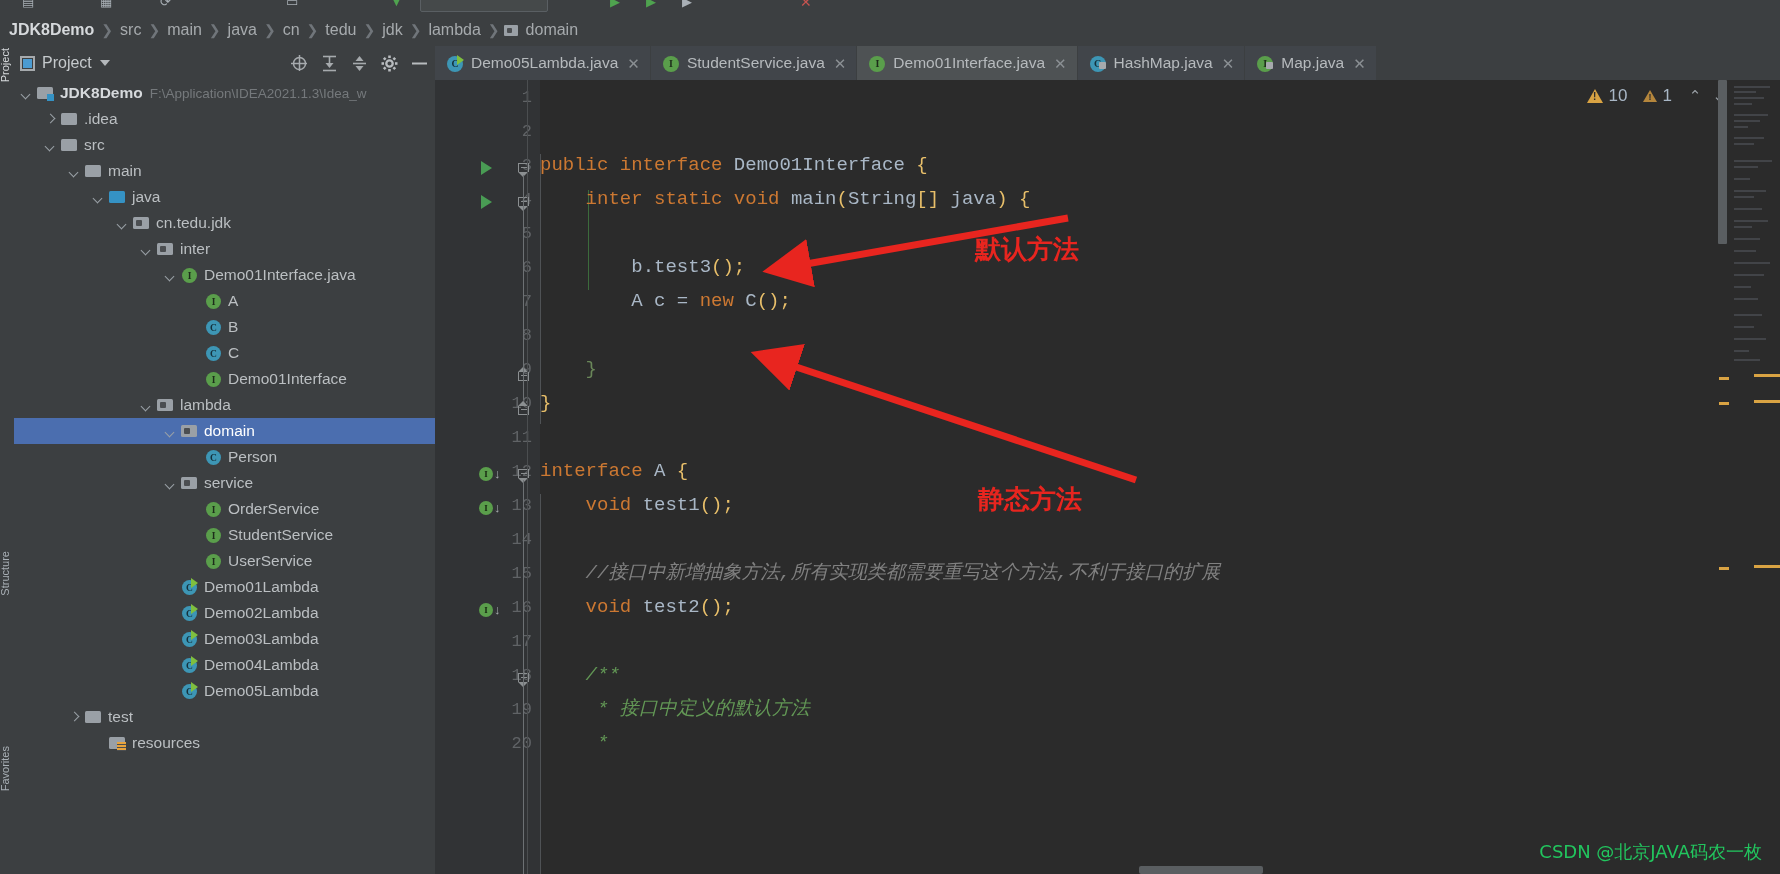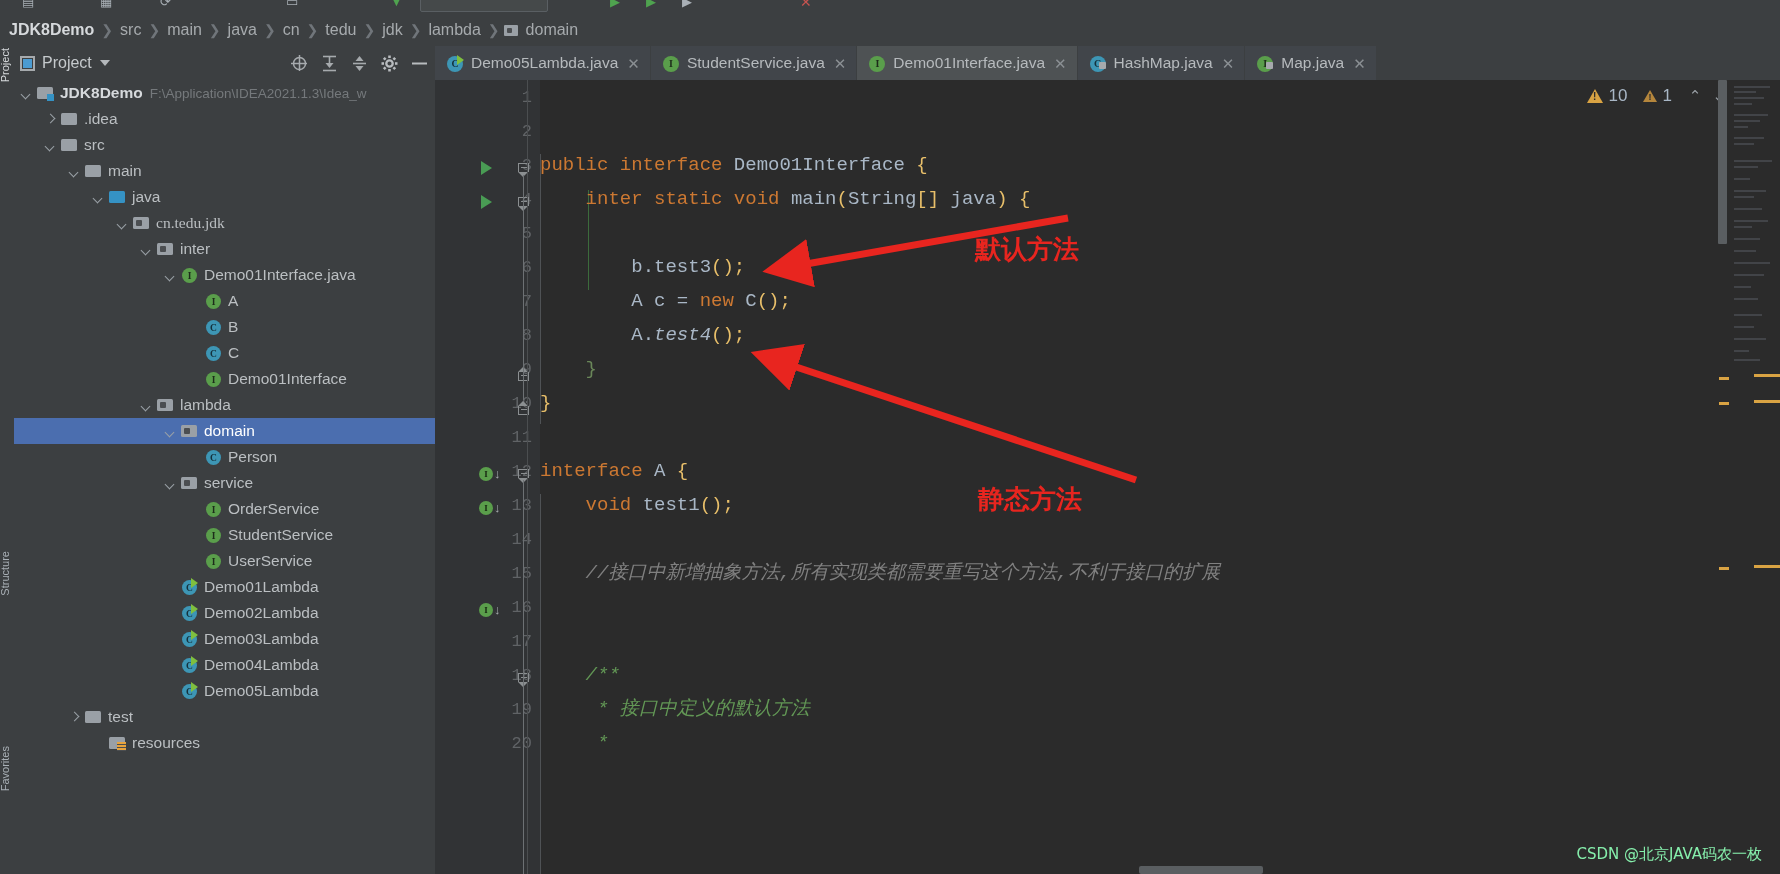--- a/index.html
+++ b/index.html
@@ -289,22 +289,22 @@
   }
 
   
   .anno-label {
     position: absolute; color: #e8251f; font-size: 26px; font-weight: bold;
     font-family: "DejaVu Sans", sans-serif; white-space: nowrap;
   }
   svg.anno { position: absolute; left: 0; top: 0; pointer-events: none; }
 
   .watermark {
-    position: absolute; right: 18px; bottom: 10px; font-size: 15px;
-    color: #86efac; font-family: "DejaVu Sans", sans-serif;
+    position: absolute; right: 18px; bottom: 10px; font-size: 18px;
+    color: #22c55e; font-family: "DejaVu Sans", sans-serif;
   }
 
   
   .hscroll {
     position: absolute; left: 704px; bottom: 0px; width: 124px; height: 8px;
     background: #5a5e61; border-radius: 2px;
   }
 </style>
 </head>
 <body>
@@ -422,21 +422,21 @@
         <div class="trow" style="padding-left: 54px;">
           <span class="arrow down"></span>
           <span class="nodeico ic-folder"></span>
           <span>main</span>
         </div>
         <div class="trow" style="padding-left: 78px;">
           <span class="arrow down"></span>
           <span class="nodeico ic-folder ic-folder-blue"></span>
           <span>java</span>
         </div>
-        <div class="trow" style="padding-left: 102px; font-family: Liberation Serif, serif;">
+        <div class="trow" style="padding-left: 102px;">
           <span class="arrow down"></span>
           <span class="nodeico ic-folder ic-pkg"></span>
           <span>cn.tedu.jdk</span>
         </div>
         <div class="trow" style="padding-left: 126px;">
           <span class="arrow down"></span>
           <span class="nodeico ic-folder ic-pkg"></span>
           <span>inter</span>
         </div>
         <div class="trow" style="padding-left: 150px;">
@@ -685,28 +685,28 @@
       
       <div class="indent-guide green" style="left:48px; top:110px; height:100px;"></div>
       <div class="indent-guide" style="left:0px; top:74px; height:270px;"></div>
       <div class="indent-guide" style="left:0px; top:414px; height:380px;"></div>
 
       <div class="cl" style="top:34px;"></div>
       <div class="cl" style="top:68px;"><span class="k-kw">public interface </span><span class="k-cls">Demo01Interface </span><span class="k-brace">{</span></div>
       <div class="cl" style="top:102px;">    <span class="k-kw">inter</span> <span class="k-kw">static</span> <span class="k-kw">void</span> <span class="k-ident">main</span><span class="k-par">(</span><span class="k-cls">String</span><span class="k-par">[]</span> <span class="k-lvar">java</span><span class="k-par">)</span> <span class="k-brace">{</span></div>
       <div class="cl" style="top:170px;">        <span class="k-lvar">b</span>.<span class="k-ident">test3</span><span class="k-par">();</span></div>
       <div class="cl" style="top:204px;">        <span class="k-cls">A</span> <span class="k-lvar">c</span> <span class="k-ident">=</span> <span class="k-kw">new</span> <span class="k-cls">C</span><span class="k-par">();</span></div>
-      <div class="cl" style="top:238px;">        <span class="k-cls">A</span>.<span class="k-stat">test4</span><span class="k-par">();</span></div>
       <div class="cl" style="top:272px;">    <span class="k-brace-g">}</span></div>
       <div class="cl" style="top:306px;"><span class="k-brace">}</span></div>
       <div class="cl" style="top:340px;"></div>
       <div class="cl" style="top:374px;"><span class="k-kw">interface </span><span class="k-cls">A </span><span class="k-brace">{</span></div>
       <div class="cl" style="top:408px;">    <span class="k-kw">void</span> <span class="k-ident">test1</span><span class="k-par">();</span></div>
       <div class="cl" style="top:442px;"></div>
       <div class="cl" style="top:476px;">    <span class="k-cmt" id="cmt15">//接口中新增抽象方法,所有实现类都需要重写这个方法,不利于接口的扩展</span></div>
+      <div class="cl" style="top:510px;">    <span class="k-kw">void</span> <span class="k-ident">test2</span><span class="k-par">();</span></div>
       <div class="cl" style="top:544px;"></div>
       <div class="cl" style="top:578px;">    <span class="k-doc">/**</span></div>
       <div class="cl" style="top:612px;">     <span class="k-doc" id="doc19">* 接口中定义的默认方法</span></div>
       <div class="cl" style="top:646px;">     <span class="k-doc">*</span></div>
     </div>
 
     <div class="inspect">
       <span class="warn-tri"></span>
       <span>10</span>
       <span class="warn-tri small" style="margin-left:11px;"></span>

